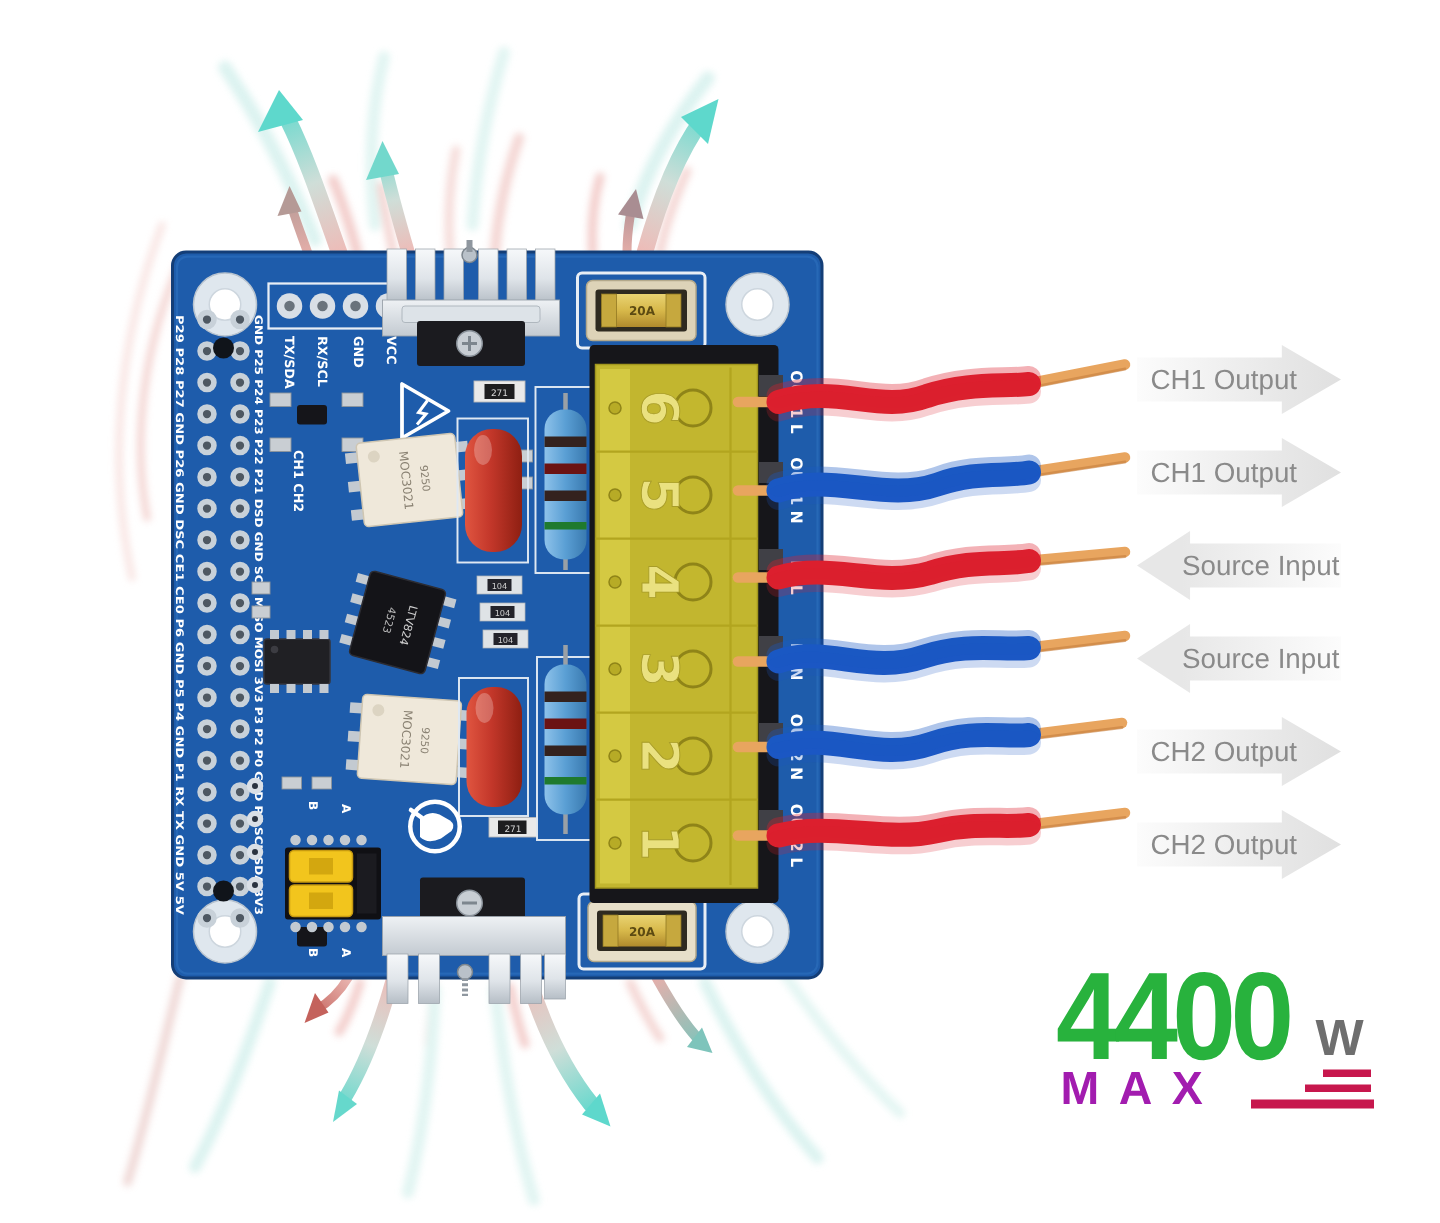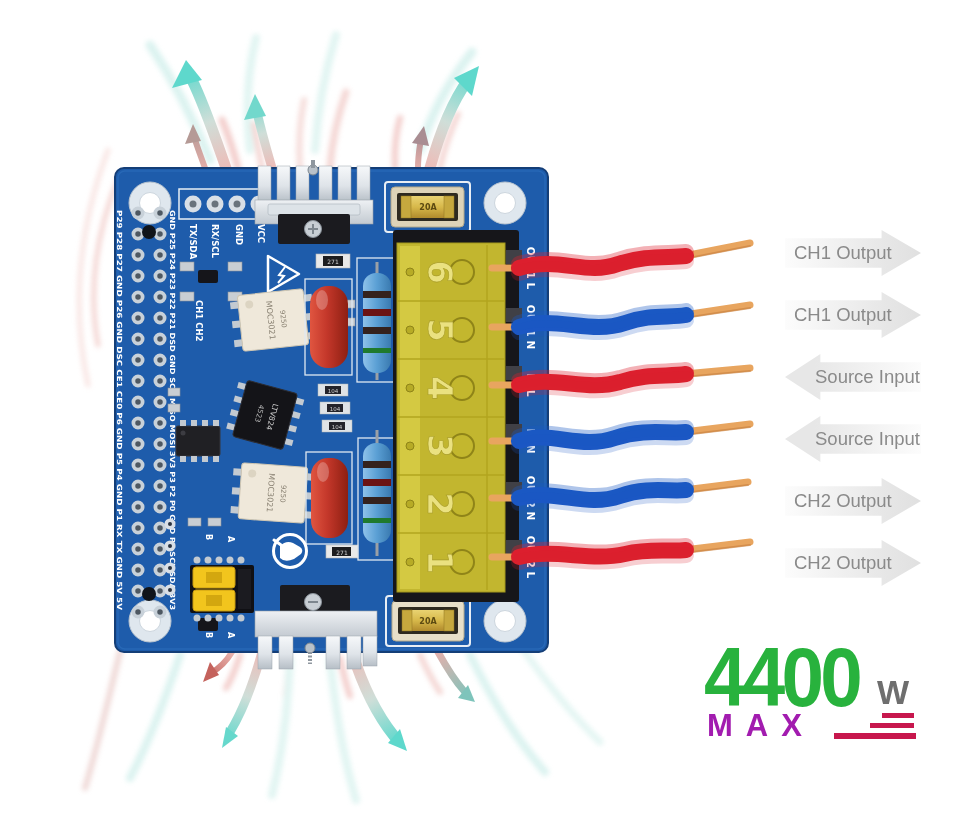--- a/index.html
+++ b/index.html
@@ -5,21 +5,21 @@
   html,body{margin:0;padding:0;background:#fff;}
   .stage{position:relative;width:960px;height:815px;background:#ffffff;overflow:hidden;
          font-family:"Liberation Sans",sans-serif;}
   svg{position:absolute;left:0;top:0;}
   svg text{font-family:"DejaVu Sans",sans-serif;}
   .silk{fill:#ffffff;font-weight:bold;}
   .flow{fill:none;stroke-linecap:round;}
   .streak{fill:none;stroke-linecap:round;}
 
   
-  .banner{position:absolute;left:785px;width:136px;height:46px;color:#8a8a8a;
+  .banner{position:absolute;left:758px;width:136px;height:46px;color:#8a8a8a;
           font-size:18.5px;}
   .banner .shape{position:absolute;inset:0;}
   .banner.right .shape{background:linear-gradient(90deg,#fcfcfc,#e7e7e7 72%,#e0e0e0);
           clip-path:polygon(0 18%,71% 18%,71% 0,100% 50%,71% 100%,71% 82%,0 82%);}
   .banner.left .shape{background:linear-gradient(270deg,#fcfcfc,#e7e7e7 78%);
           clip-path:polygon(100% 18%,26% 18%,26% 0,0 50%,26% 100%,26% 82%,100% 82%);}
   .banner span{position:absolute;top:50%;transform:translateY(-50%);white-space:nowrap;}
   .banner.right span{left:9px;}
   .banner.left span{left:30px;}
 

